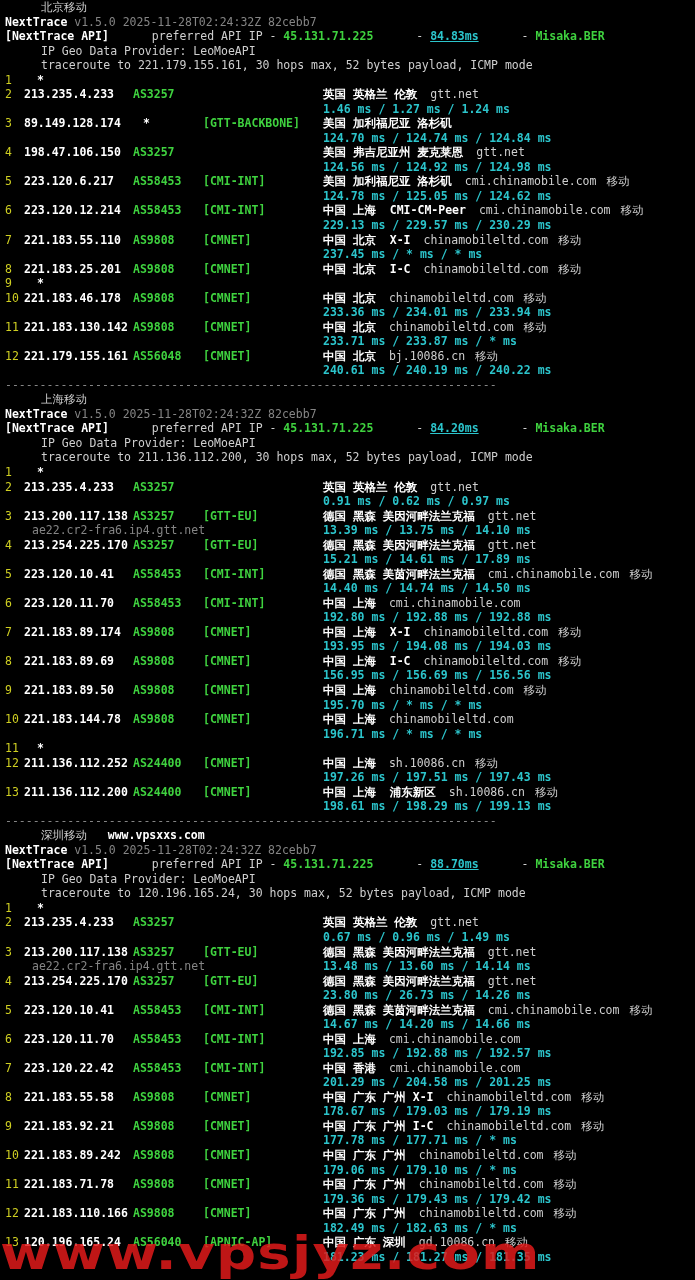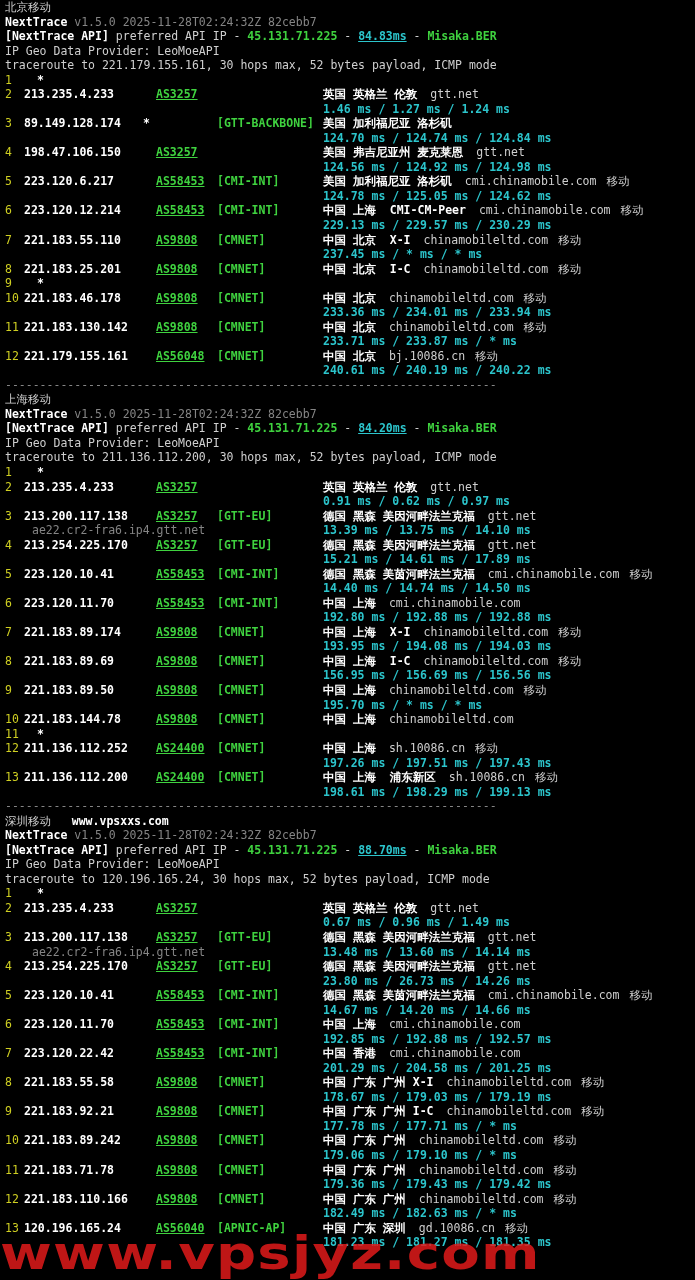--- a/index.html
+++ b/index.html
@@ -11,30 +11,30 @@
     --yellow:#cfcf22;--green:#3fd23f;--cyan:#2cc5cc;--fg:#cfcfcf;
     --dim:#858585;--white:#ffffff;--wmred:#e11b1b;
   }
   #terminal{position:relative;width:695px;height:1280px;}
   .line{position:relative;height:14.545px;line-height:14.545px;white-space:pre;overflow:visible;}
   .flow{padding-left:5px;}
   .col{position:absolute;top:0;white-space:pre;}
   .c-num{left:5px;color:var(--yellow);}
   .c-star{left:37px;color:var(--white);font-weight:bold;}
   .c-ip{left:24px;color:var(--white);font-weight:bold;}
-  .c-asn{left:156px;color:var(--green);font-weight:bold;text-decoration:underline;}
+  .c-asn{left:133px;color:var(--green);font-weight:bold;}
   .c-asn-star{left:143px;color:var(--white);font-weight:bold;}
-  .c-tag{left:217px;color:var(--green);font-weight:bold;}
+  .c-tag{left:203px;color:var(--green);font-weight:bold;}
   .c-right{left:323px;}
   .c-host2{left:32px;color:var(--dim);}
   .loc{color:var(--white);font-weight:bold;white-space:pre;}
   .host{color:var(--fg);margin-left:13px;white-space:pre;}
   .carrier{color:var(--fg);margin-left:10px;white-space:pre;}
   .rtt{color:var(--cyan);font-weight:bold;white-space:pre;text-align:center;}
-  .fg{color:var(--fg);}
+  .fg{color:var(--fg);margin-left:36px;}
   .dim{color:var(--dim);}
   .b-white{color:var(--white);font-weight:bold;}
   .b-green{color:var(--green);font-weight:bold;}
   .b-cyan{color:var(--cyan);font-weight:bold;text-decoration:underline;}
   .watermark{
     position:absolute;left:0px;top:1226px;z-index:5;
     font-family:"DejaVu Sans","Liberation Sans",sans-serif;
     font-weight:bold;font-size:46px;letter-spacing:1px;
     color:var(--wmred);opacity:0.85;
     transform:scaleX(1.22);transform-origin:left center;
@@ -88,20 +88,21 @@
     <div class="line"><span class="col c-right"><span class="rtt">14.40 ms / 14.74 ms / 14.50 ms</span></span></div>
     <div class="line"><span class="col c-num">6</span><span class="col c-ip">223.120.11.70</span><span class="col c-asn">AS58453</span><span class="col c-tag">[CMI-INT]</span><span class="col c-right"><span class="loc">中国 上海</span><span class="host">cmi.chinamobile.com</span></span></div>
     <div class="line"><span class="col c-right"><span class="rtt">192.80 ms / 192.88 ms / 192.88 ms</span></span></div>
     <div class="line"><span class="col c-num">7</span><span class="col c-ip">221.183.89.174</span><span class="col c-asn">AS9808</span><span class="col c-tag">[CMNET]</span><span class="col c-right"><span class="loc">中国 上海  X-I</span><span class="host">chinamobileltd.com</span><span class="carrier">移动</span></span></div>
     <div class="line"><span class="col c-right"><span class="rtt">193.95 ms / 194.08 ms / 194.03 ms</span></span></div>
     <div class="line"><span class="col c-num">8</span><span class="col c-ip">221.183.89.69</span><span class="col c-asn">AS9808</span><span class="col c-tag">[CMNET]</span><span class="col c-right"><span class="loc">中国 上海  I-C</span><span class="host">chinamobileltd.com</span><span class="carrier">移动</span></span></div>
     <div class="line"><span class="col c-right"><span class="rtt">156.95 ms / 156.69 ms / 156.56 ms</span></span></div>
     <div class="line"><span class="col c-num">9</span><span class="col c-ip">221.183.89.50</span><span class="col c-asn">AS9808</span><span class="col c-tag">[CMNET]</span><span class="col c-right"><span class="loc">中国 上海</span><span class="host">chinamobileltd.com</span><span class="carrier">移动</span></span></div>
     <div class="line"><span class="col c-right"><span class="rtt">195.70 ms / * ms / * ms</span></span></div>
     <div class="line"><span class="col c-num">10</span><span class="col c-ip">221.183.144.78</span><span class="col c-asn">AS9808</span><span class="col c-tag">[CMNET]</span><span class="col c-right"><span class="loc">中国 上海</span><span class="host">chinamobileltd.com</span></span></div>
+    <div class="line"><span class="col c-right"><span class="rtt">196.71 ms / * ms / * ms</span></span></div>
     <div class="line"><span class="col c-num">11</span><span class="col c-star">*</span></div>
     <div class="line"><span class="col c-num">12</span><span class="col c-ip">211.136.112.252</span><span class="col c-asn">AS24400</span><span class="col c-tag">[CMNET]</span><span class="col c-right"><span class="loc">中国 上海</span><span class="host">sh.10086.cn</span><span class="carrier">移动</span></span></div>
     <div class="line"><span class="col c-right"><span class="rtt">197.26 ms / 197.51 ms / 197.43 ms</span></span></div>
     <div class="line"><span class="col c-num">13</span><span class="col c-ip">211.136.112.200</span><span class="col c-asn">AS24400</span><span class="col c-tag">[CMNET]</span><span class="col c-right"><span class="loc">中国 上海  浦东新区</span><span class="host">sh.10086.cn</span><span class="carrier">移动</span></span></div>
     <div class="line"><span class="col c-right"><span class="rtt">198.61 ms / 198.29 ms / 199.13 ms</span></span></div>
     <div class="line flow"><span class="dim">-----------------------------------------------------------------------</span></div>
     <div class="line flow"><span class="fg">深圳移动</span><span class="b-white">   www.vpsxxs.com</span></div>
     <div class="line flow"><span class="b-white">NextTrace</span><span class="dim"> v1.5.0 2025-11-28T02:24:32Z 82cebb7</span></div>
     <div class="line flow"><span class="b-white">[NextTrace API]</span><span class="fg"> preferred API IP - </span><span class="b-green">45.131.71.225</span><span class="fg"> - </span><span class="b-cyan">88.70ms</span><span class="fg"> - </span><span class="b-green">Misaka.BER</span></div>
     <div class="line flow"><span class="fg">IP Geo Data Provider: LeoMoeAPI</span></div>

